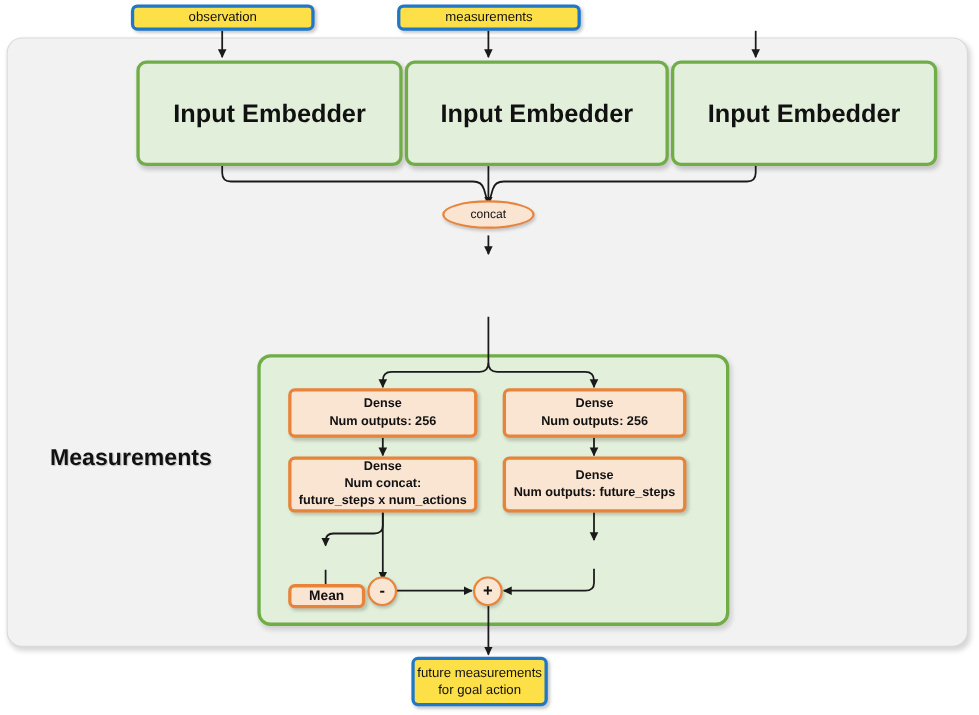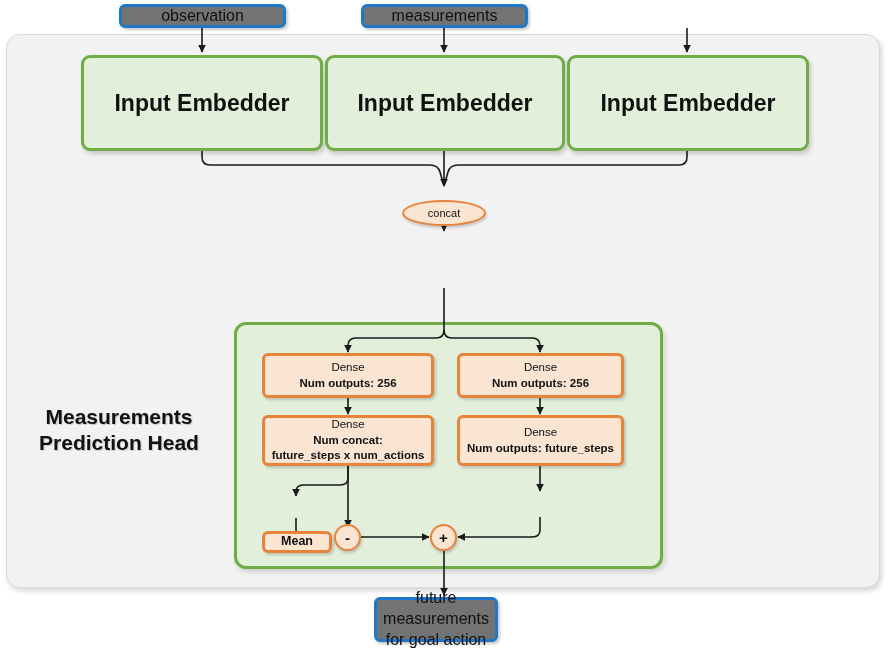--- a/index.html
+++ b/index.html
@@ -60,47 +60,48 @@
     text-align:center;
     font-size:21px;
     font-weight:bold;
     color:#111111;
     line-height:1.24;
     z-index:12;
     text-shadow:1px 1px 1px rgba(0,0,0,0.18);
   }
   
   .io-box{
-    background:#737373;
+    background:#fde047;
     border:3px solid #1F77C9;
     border-radius:6px;
-    font-size:16px;
+    font-size:12px;
     color:#111111;
     line-height:1.3;
     box-shadow:2px 2px 3px rgba(0,0,0,0.22);
   }
   .green-box{
     background:#E2EFDA;
     border:3px solid #70AD47;
     border-radius:9px;
     font-size:23px;
     font-weight:bold;
     color:#111111;
     box-shadow:2px 3px 4px rgba(0,0,0,0.18);
+    margin-left:43px;
   }
   .orange-box{
     background:#FAE5D3;
     border:3px solid #E8833A;
     border-radius:6px;
     font-size:11.5px;
     color:#111111;
     line-height:1.38;
     box-shadow:2px 2px 3px rgba(0,0,0,0.18);
   }
-  .orange-box .title{font-weight:normal;display:block;}
+  .orange-box .title{font-weight:bold;display:block;}
   .orange-box .sub{display:block;font-weight:bold;}
   .op-ellipse{
     background:#FAE5D3;
     border:2.5px solid #E8833A;
     border-radius:50%;
     font-size:11px;
     color:#111111;
     box-shadow:1px 2px 3px rgba(0,0,0,0.2);
   }
   .op-circle{
@@ -117,21 +118,20 @@
 </head>
 <body>
 
 <div id="stage">
 
   <div class="panel-outer"></div>
   <div class="panel-head"></div>
 
   <div class="head-label">
     <div>Measurements</div>
-    <div>Prediction Head</div>
   </div>
 
   <svg id="edges" viewBox="0 0 890 650">
     <defs>
       <marker id="ah" markerWidth="9" markerHeight="9" refX="7.2" refY="4.5" orient="auto" markerUnits="userSpaceOnUse">
         <path d="M0,0.6 L8,4.5 L0,8.4 z" fill="#1A1A1A"></path>
       </marker>
     </defs>
     <g fill="none" stroke="#1A1A1A" stroke-width="1.6" stroke-linecap="butt">
 
@@ -177,21 +177,21 @@
   <div class="node green-box" style="left:81px;top:55px;width:242px;height:96px;">
     <span>Input Embedder</span>
   </div>
   <div class="node green-box" style="left:325px;top:55px;width:240px;height:96px;">
     <span>Input Embedder</span>
   </div>
   <div class="node green-box" style="left:567px;top:55px;width:242px;height:96px;">
     <span>Input Embedder</span>
   </div>
 
-  <div class="node op-ellipse" style="left:402px;top:200px;width:84px;height:26px;">
+  <div class="node op-ellipse" style="left:402px;top:182px;width:84px;height:26px;">
     <span>concat</span>
   </div>
 
 
   <div class="node orange-box" style="left:262px;top:353px;width:172px;height:45px;flex-direction:column;">
     <span class="title">Dense</span>
     <span class="sub">Num outputs: 256</span>
   </div>
 
   <div class="node orange-box" style="left:262px;top:415px;width:172px;height:51px;flex-direction:column;">

